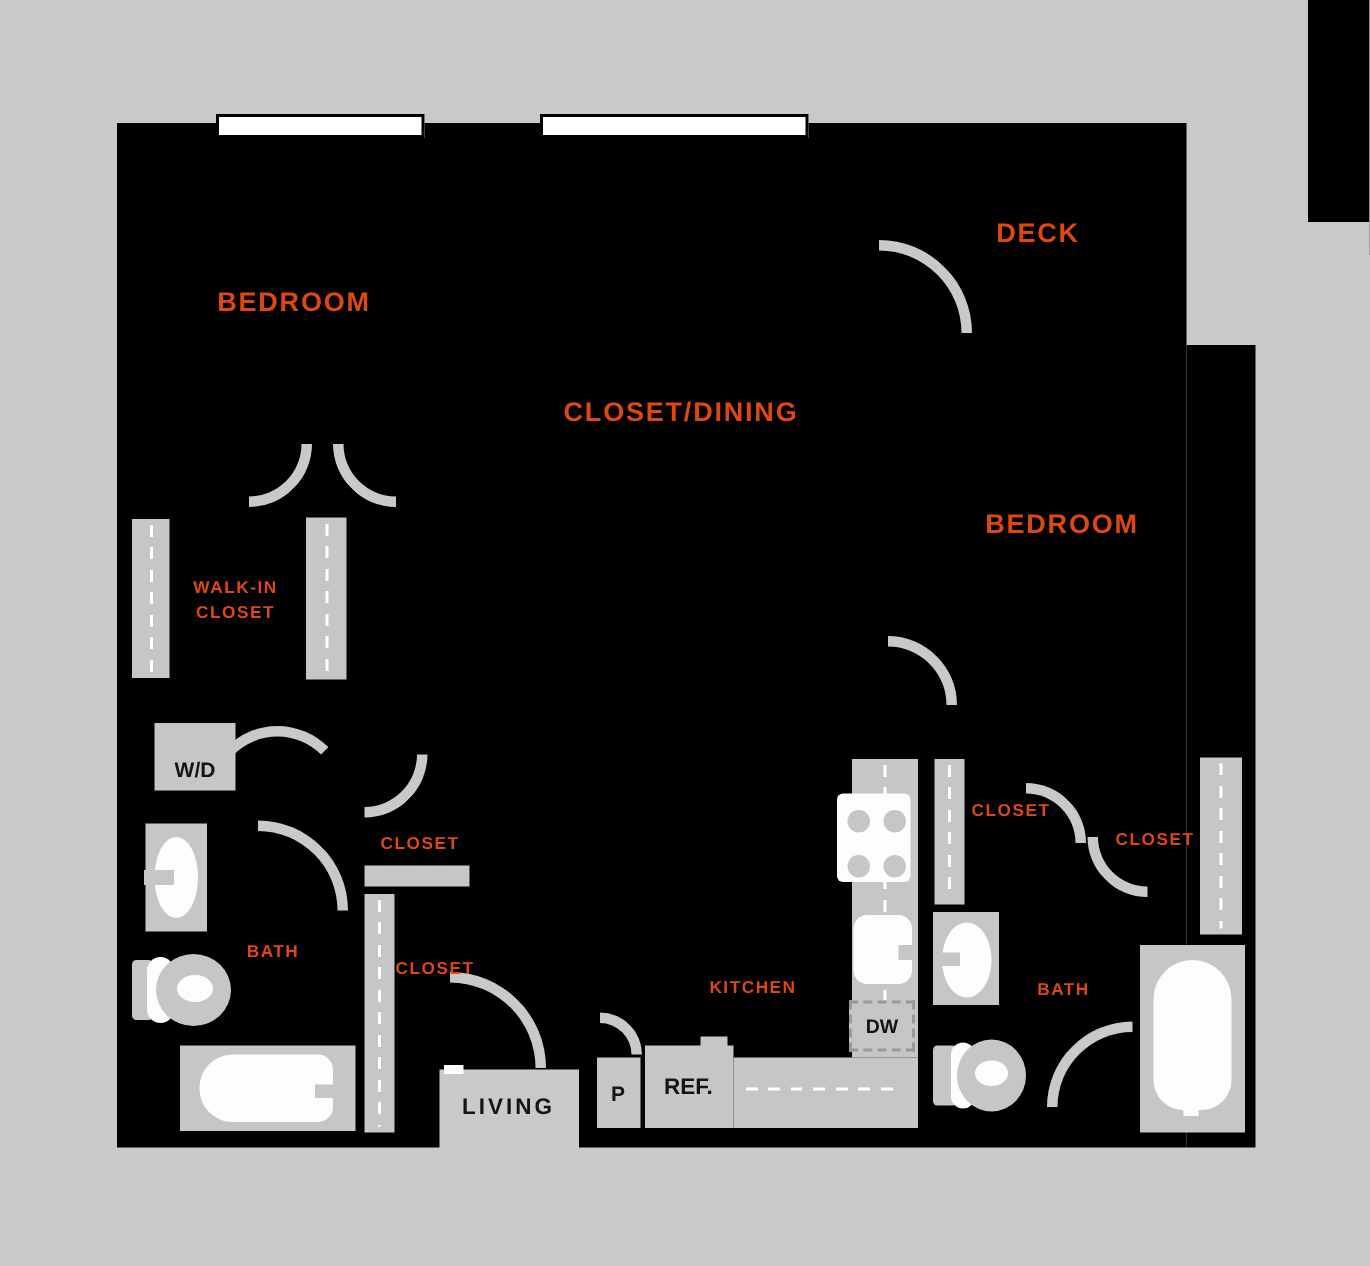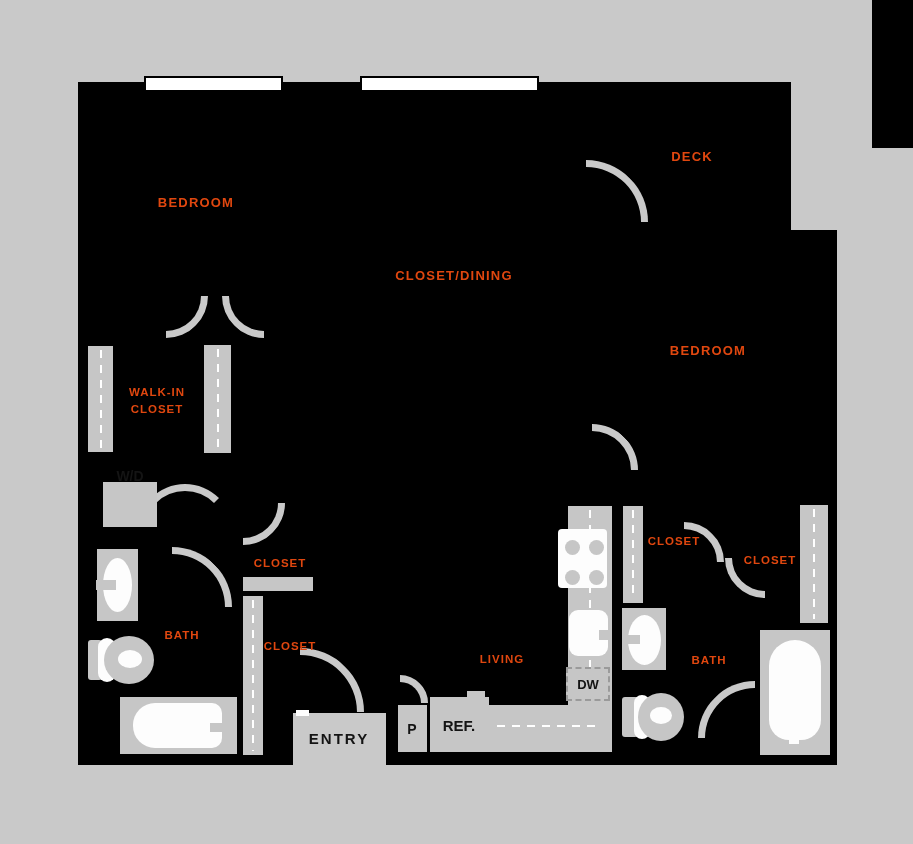--- a/index.html
+++ b/index.html
@@ -8,21 +8,21 @@
         font-family:"Liberation Sans",sans-serif;}
   .blk{position:absolute;background:#000;}
   .window{position:absolute;height:16px;background:#fff;border:2px solid #000;}
   .fix{position:absolute;background:#c6c6c6;}
   .dashv{position:absolute;left:50%;top:4px;bottom:4px;width:2px;margin-left:-1px;
          background:repeating-linear-gradient(to bottom,#fff 0 8px,transparent 8px 15px);}
   .dashh{position:absolute;top:20px;height:2px;
          background:repeating-linear-gradient(to right,#fff 0 8px,transparent 8px 15px);}
   .arc{position:absolute;border:7px solid transparent;border-radius:50%;}
   .lab{position:absolute;transform:translate(-50%,-50%);color:#e0470f;font-weight:bold;
-       font-size:13px;letter-spacing:1.2px;white-space:nowrap;}
+       font-size:18px;letter-spacing:1.2px;white-space:nowrap;}
   .lab.sm{font-size:11.5px;letter-spacing:1px;}
   .dlab{position:absolute;transform:translate(-50%,-50%);color:#141414;font-weight:bold;
         white-space:nowrap;}
   .gbox{position:absolute;background:#c6c6c6;}
   .white{background:#fdfdfd;}
   .circ{position:absolute;border-radius:50%;}
 </style>
 </head>
 <body>
 
@@ -87,21 +87,21 @@
   <div class="gbox" style="left:566px;top:667px;width:44px;height:34px;background:#c6c6c6;border:2px dashed #9a9a9a;"></div>
   <div class="dlab" style="left:588px;top:684px;font-size:13px;">DW</div>
 
   <div class="gbox" style="left:398px;top:705px;width:29px;height:47px;"></div>
   <div class="dlab" style="left:412px;top:729px;font-size:14px;">P</div>
   <div class="fix" style="left:467px;top:691px;width:18px;height:7px;"></div>
   <div class="gbox" style="left:430px;top:697px;width:59px;height:55px;"></div>
   <div class="dlab" style="left:459px;top:725px;font-size:15px;">REF.</div>
 
   <div class="gbox" style="left:103px;top:482px;width:54px;height:45px;"></div>
-  <div class="dlab" style="left:130px;top:476px;font-size:14px;">W/D</div>
+  <div class="dlab" style="left:130px;top:513px;font-size:14px;">W/D</div>
 
   <div class="fix" style="left:97px;top:549px;width:41px;height:72px;"></div>
   <div class="circ white" style="left:103px;top:558px;width:29px;height:54px;background:#fdfdfd;"></div>
   <div class="fix" style="left:96px;top:580px;width:20px;height:10px;"></div>
 
   <div style="position:absolute;left:88px;top:636px;width:66px;height:48px;">
     <div class="fix" style="left:0;top:4px;width:14px;height:40px;border-radius:3px;"></div>
     <div class="gbox white" style="position:absolute;left:10px;top:2px;width:18px;height:44px;border-radius:9px;"></div>
     <div class="circ" style="left:16px;top:0;width:50px;height:48px;background:#c6c6c6;"></div>
     <div class="circ white" style="left:30px;top:14px;width:24px;height:18px;background:#fdfdfd;"></div>
@@ -123,29 +123,29 @@
     <div class="circ white" style="left:30px;top:14px;width:22px;height:17px;background:#fdfdfd;"></div>
   </div>
 
   <div class="fix" style="left:760px;top:630px;width:70px;height:125px;">
     <div class="gbox white" style="position:absolute;left:9px;top:10px;width:52px;height:100px;border-radius:26px 26px 20px 20px;"></div>
     <div class="gbox white" style="position:absolute;left:29px;top:100px;width:10px;height:14px;"></div>
   </div>
 
   <div class="gbox" style="left:293px;top:713px;width:93px;height:60px;background:#c9c9c9;"></div>
   <div class="gbox white" style="left:296px;top:710px;width:13px;height:6px;"></div>
-  <div class="dlab" style="left:339px;top:738px;font-size:15px;letter-spacing:2px;">ENTRY</div>
+  <div class="dlab" style="left:339px;top:738px;font-size:15px;letter-spacing:2px;">LIVING</div>
 
   <div class="lab" style="left:196px;top:202px;">BEDROOM</div>
   <div class="lab" style="left:692px;top:156px;">DECK</div>
   <div class="lab" style="left:454px;top:275px;">CLOSET/DINING</div>
   <div class="lab" style="left:708px;top:350px;">BEDROOM</div>
   <div class="lab sm" style="left:157px;top:392px;">WALK-IN</div>
   <div class="lab sm" style="left:157px;top:409px;">CLOSET</div>
   <div class="lab sm" style="left:280px;top:563px;">CLOSET</div>
   <div class="lab sm" style="left:290px;top:646px;">CLOSET</div>
   <div class="lab sm" style="left:182px;top:635px;">BATH</div>
-  <div class="lab sm" style="left:502px;top:659px;">LIVING</div>
+  <div class="lab sm" style="left:502px;top:659px;">KITCHEN</div>
   <div class="lab sm" style="left:674px;top:541px;">CLOSET</div>
   <div class="lab sm" style="left:770px;top:560px;">CLOSET</div>
   <div class="lab sm" style="left:709px;top:660px;">BATH</div>
 
 </div>
 
 </body></html>

